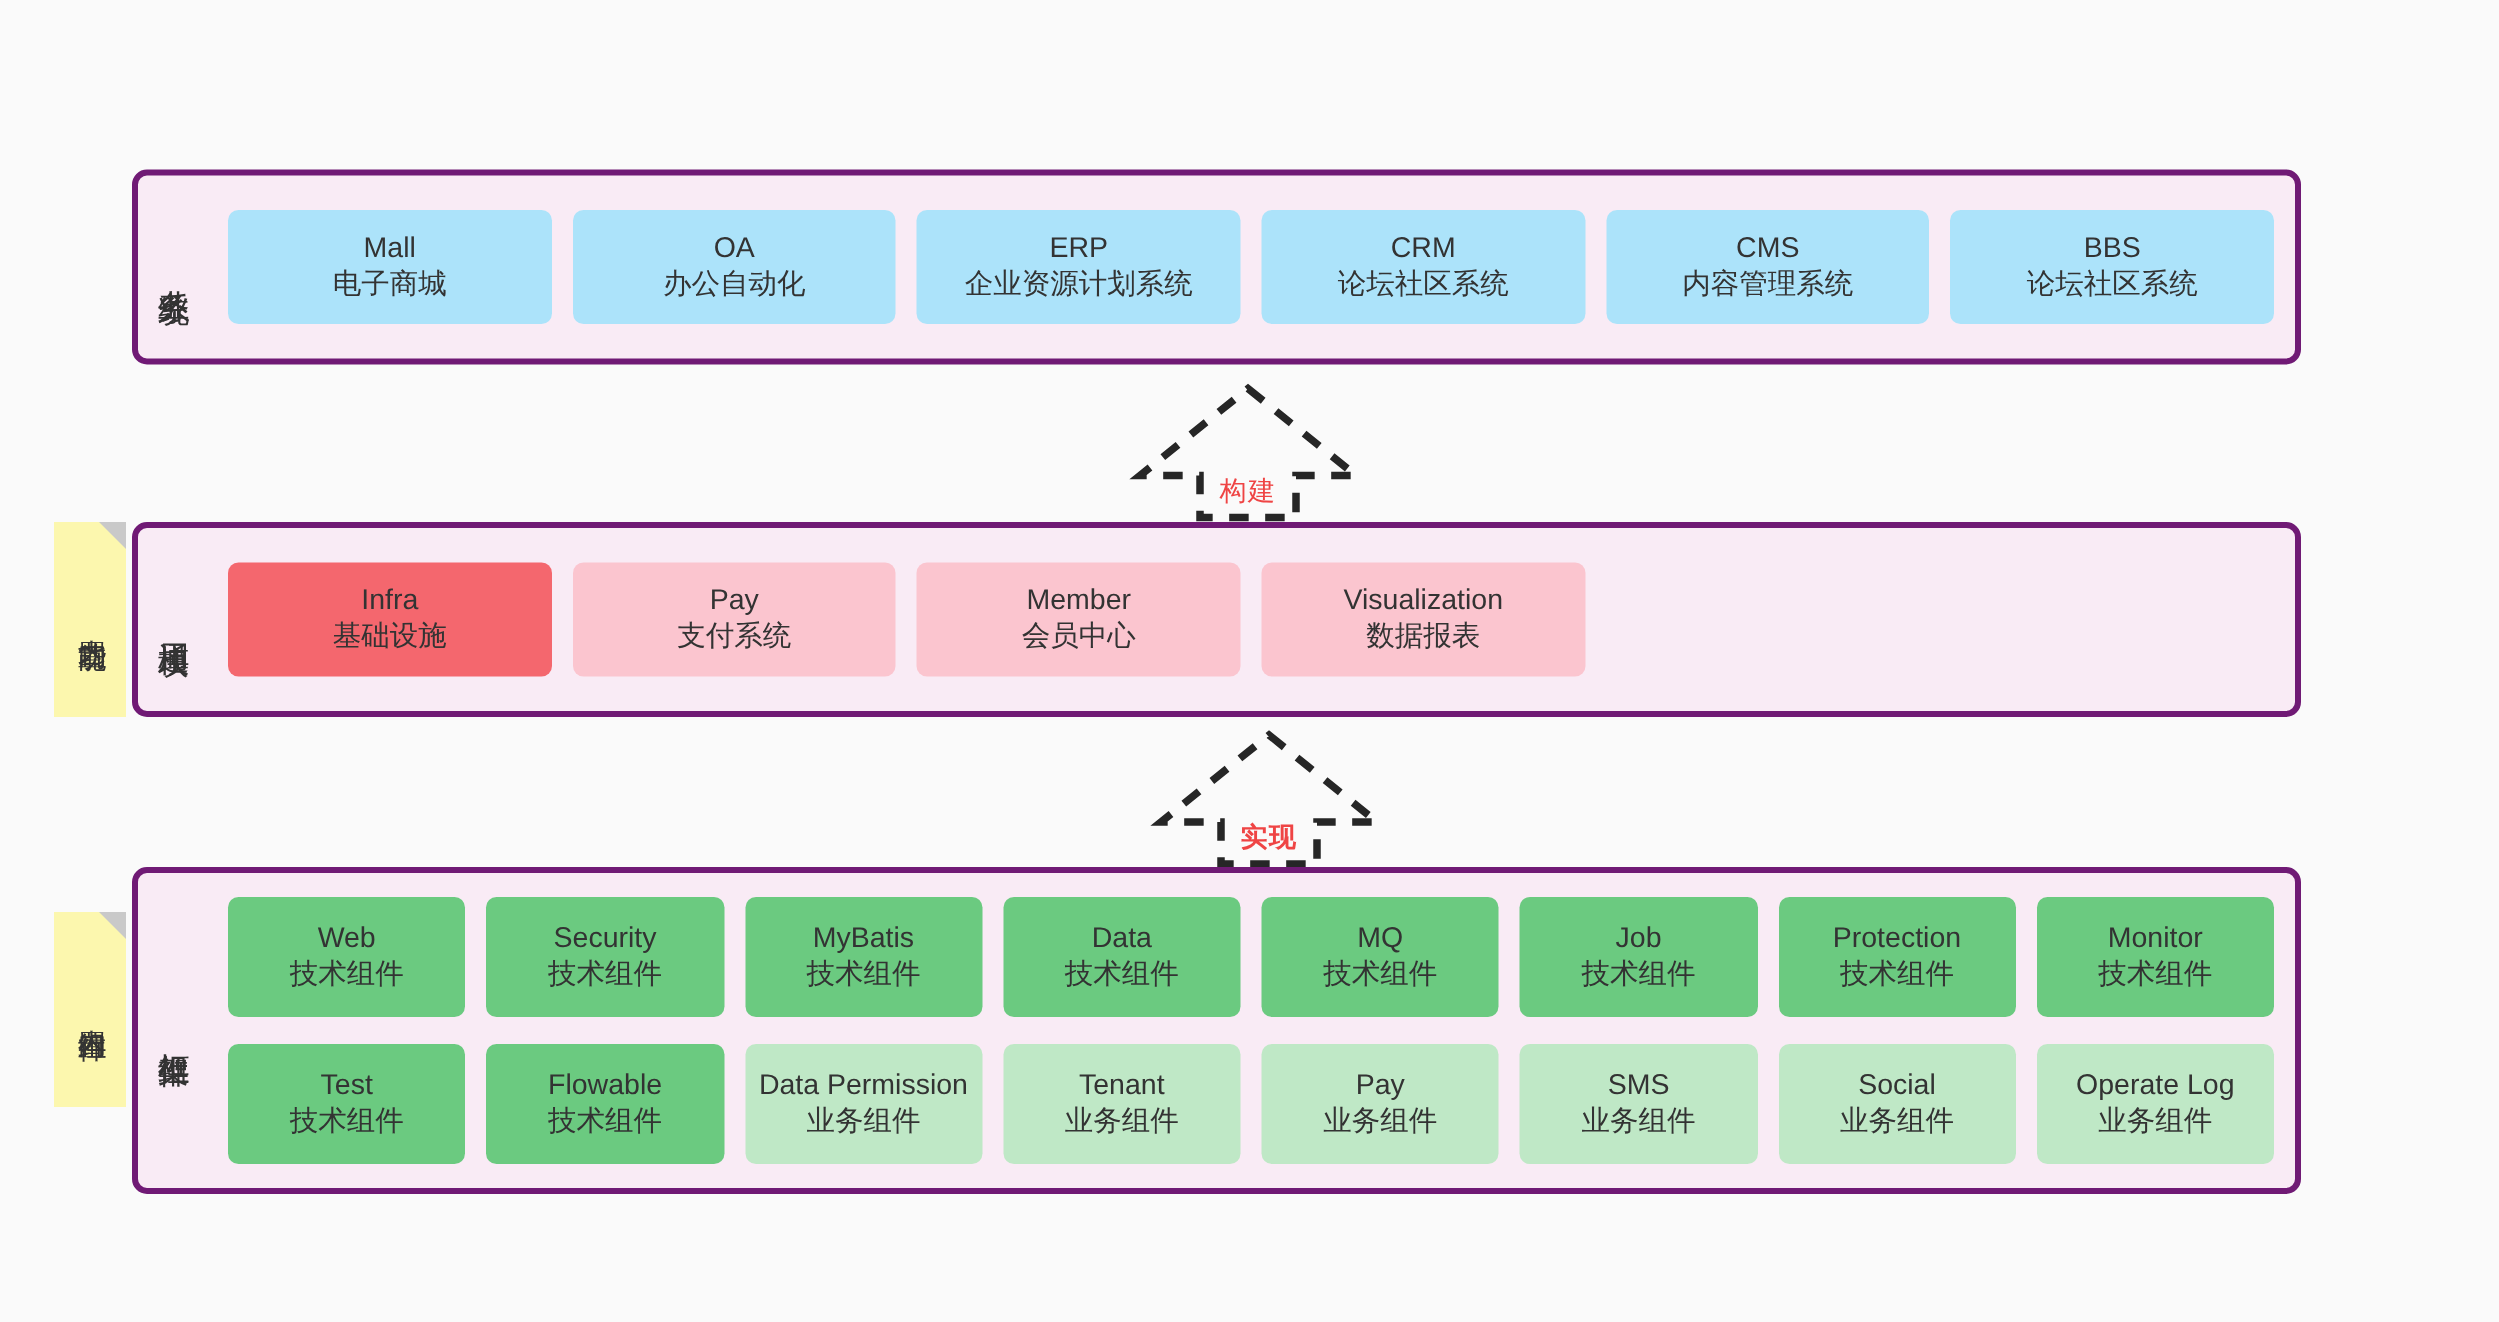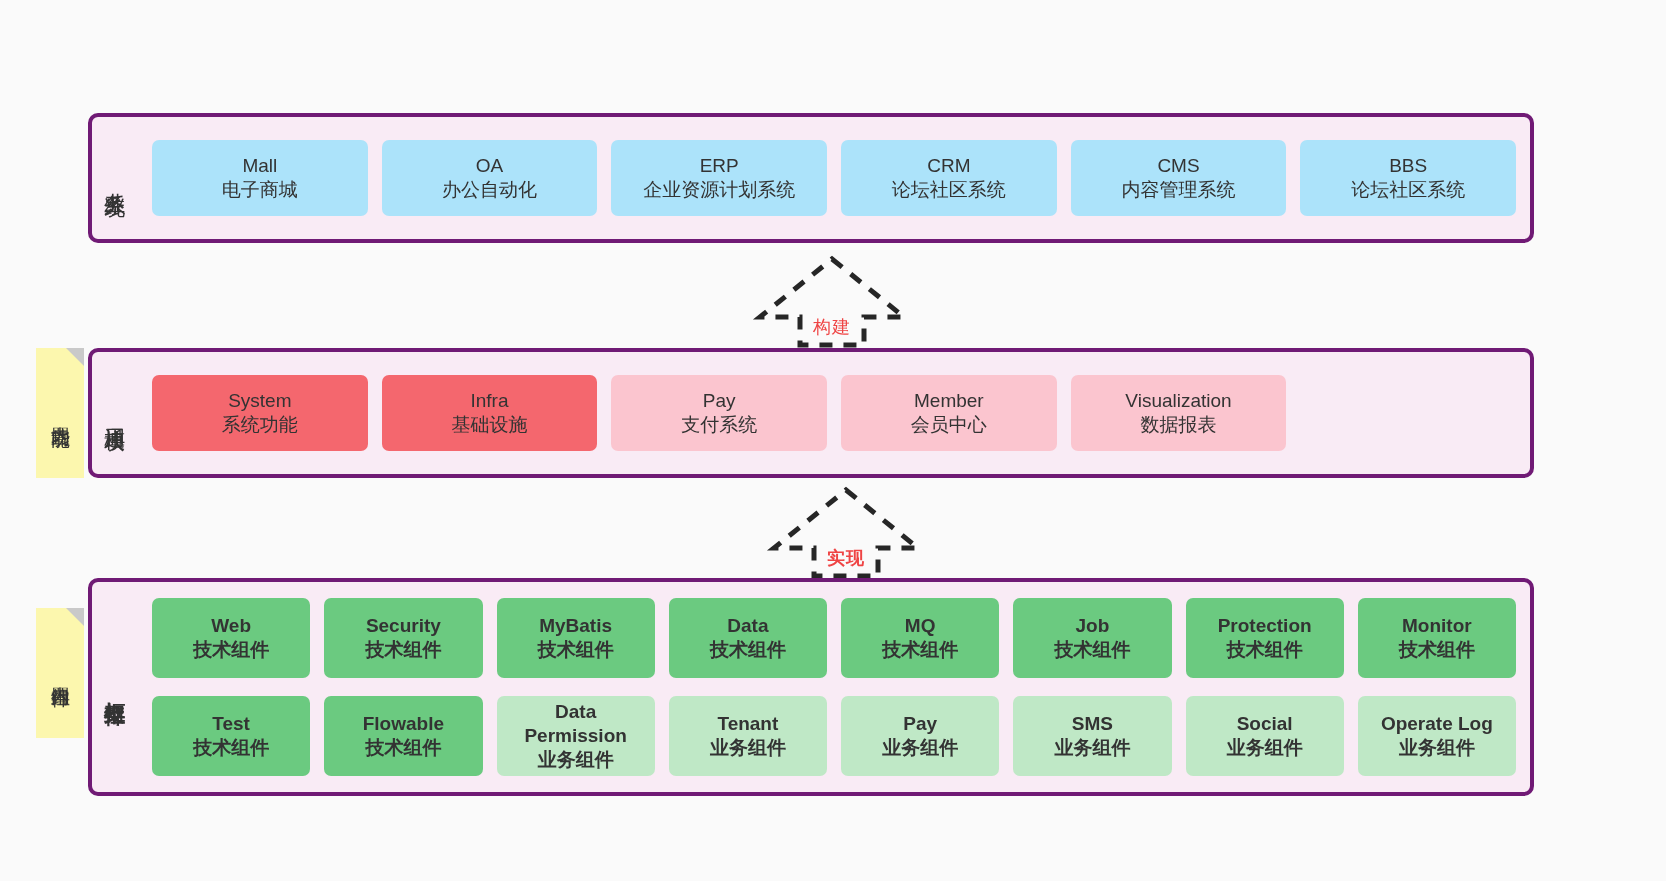--- a/index.html
+++ b/index.html
@@ -71,21 +71,21 @@
 
   .c-blue       { background: #ace3fa; }
   .c-red        { background: #f4676e; }
   .c-pink       { background: #fbc5cf; }
   .c-green      { background: #6bca80; }
   .c-greenlight { background: #bfe8c6; }
 
   
   #layer-business  { left: 88px;  top: 113px; width: 1446px; height: 130px; }
   #layer-modules   { left: 88px;  top: 348px; width: 1446px; height: 130px; }
-  #layer-framework { left: 88px;  top: 578px; width: 1446px; height: 218px; font-weight: bold; }
+  #layer-framework { left: 88px;  top: 578px; width: 1446px; height: 218px; }
 
   #layer-business .layer-body,
   #layer-modules .layer-body {
     grid-template-columns: repeat(6, 1fr);
     gap: 0 14px;
     padding: 0 14px;
   }
   #layer-business .card,
   #layer-modules .card { height: 76px; }
 
@@ -200,24 +200,20 @@
   </div>
 
   <div class="note" id="note-modules">
     <span>内置功能</span>
   </div>
 
   <div class="layer" id="layer-modules">
     <div class="layer-title">通用模块</div>
     <div class="layer-body">
 
-      <div class="card c-red">
-        <span class="t1">System</span>
-        <span class="t2">系统功能</span>
-      </div>
 
       <div class="card c-red">
         <span class="t1">Infra</span>
         <span class="t2">基础设施</span>
       </div>
 
 
       <div class="card c-pink">
         <span class="t1">Pay</span>
         <span class="t2">支付系统</span>

